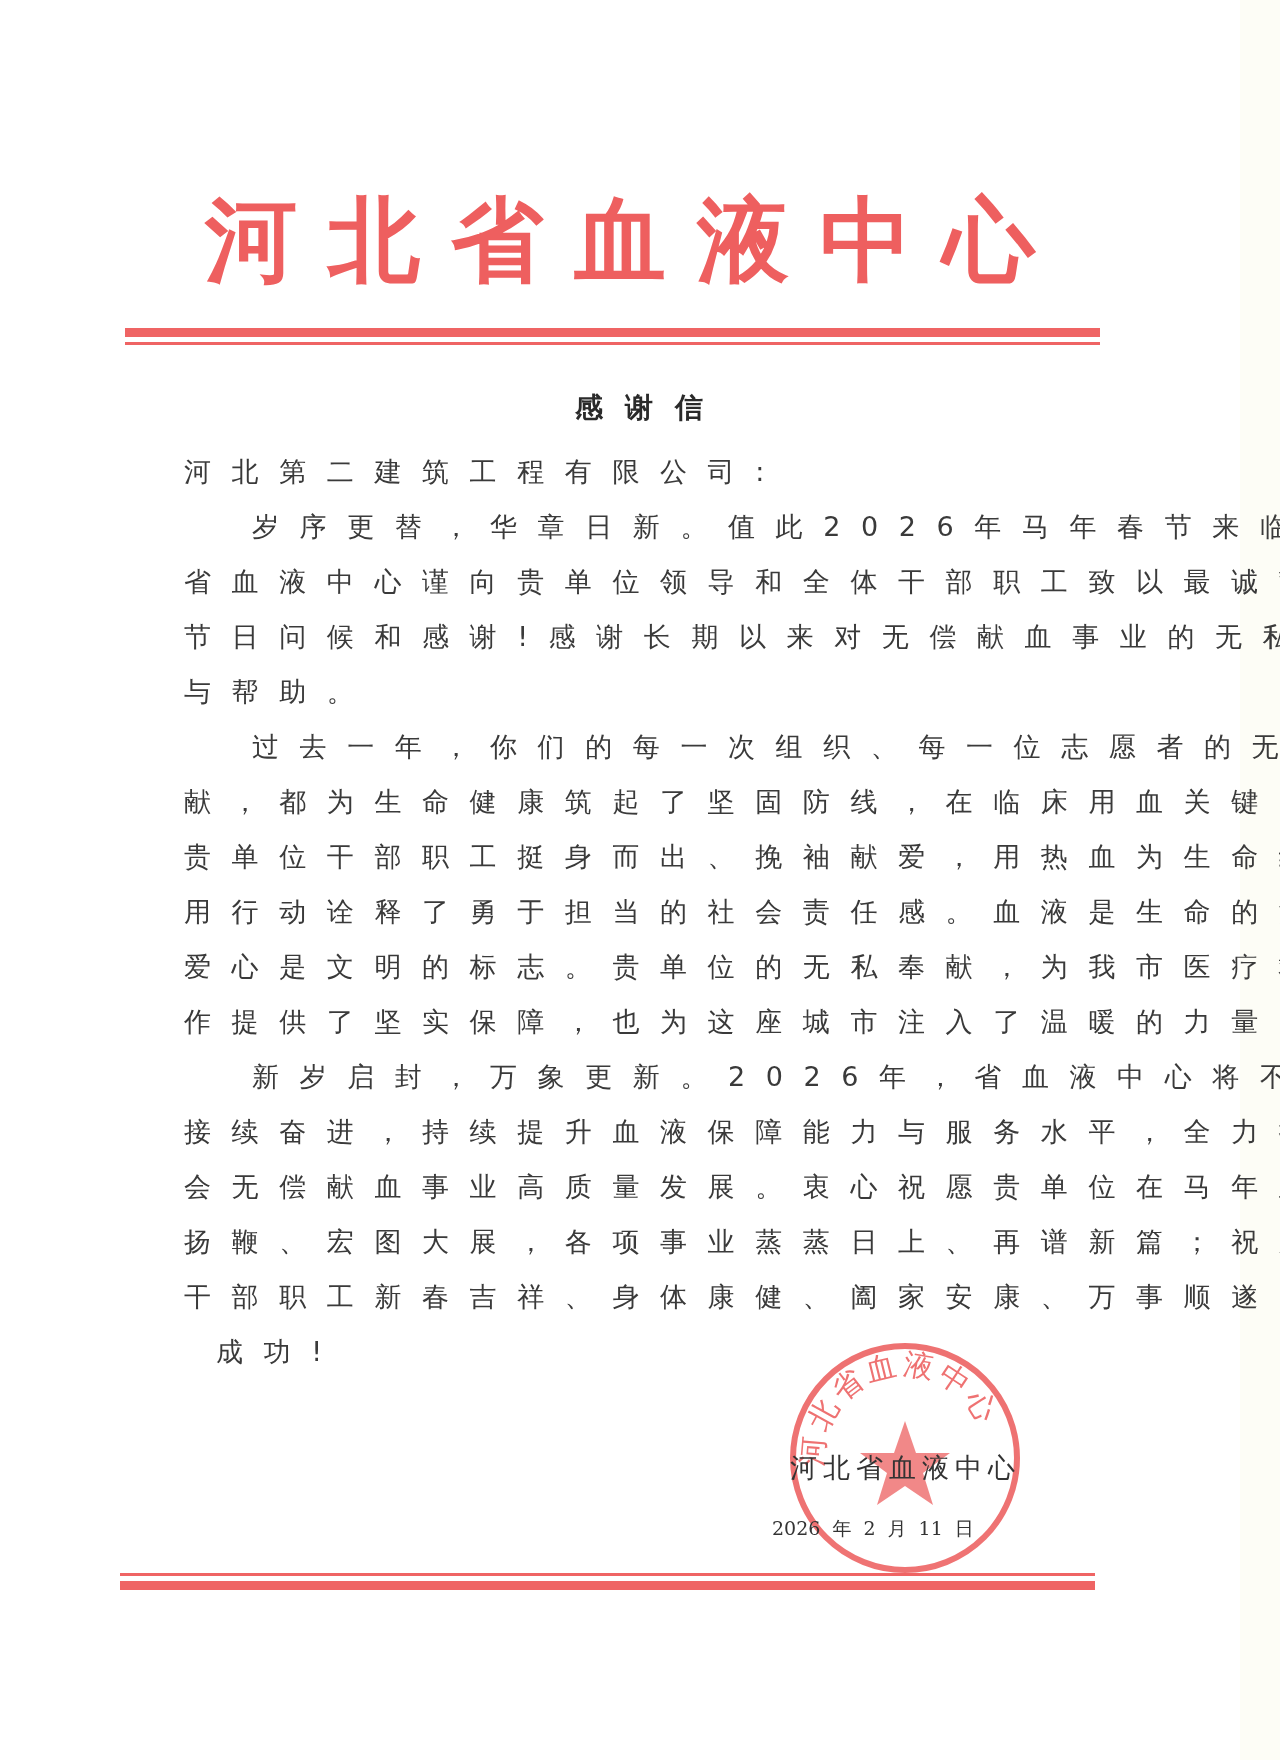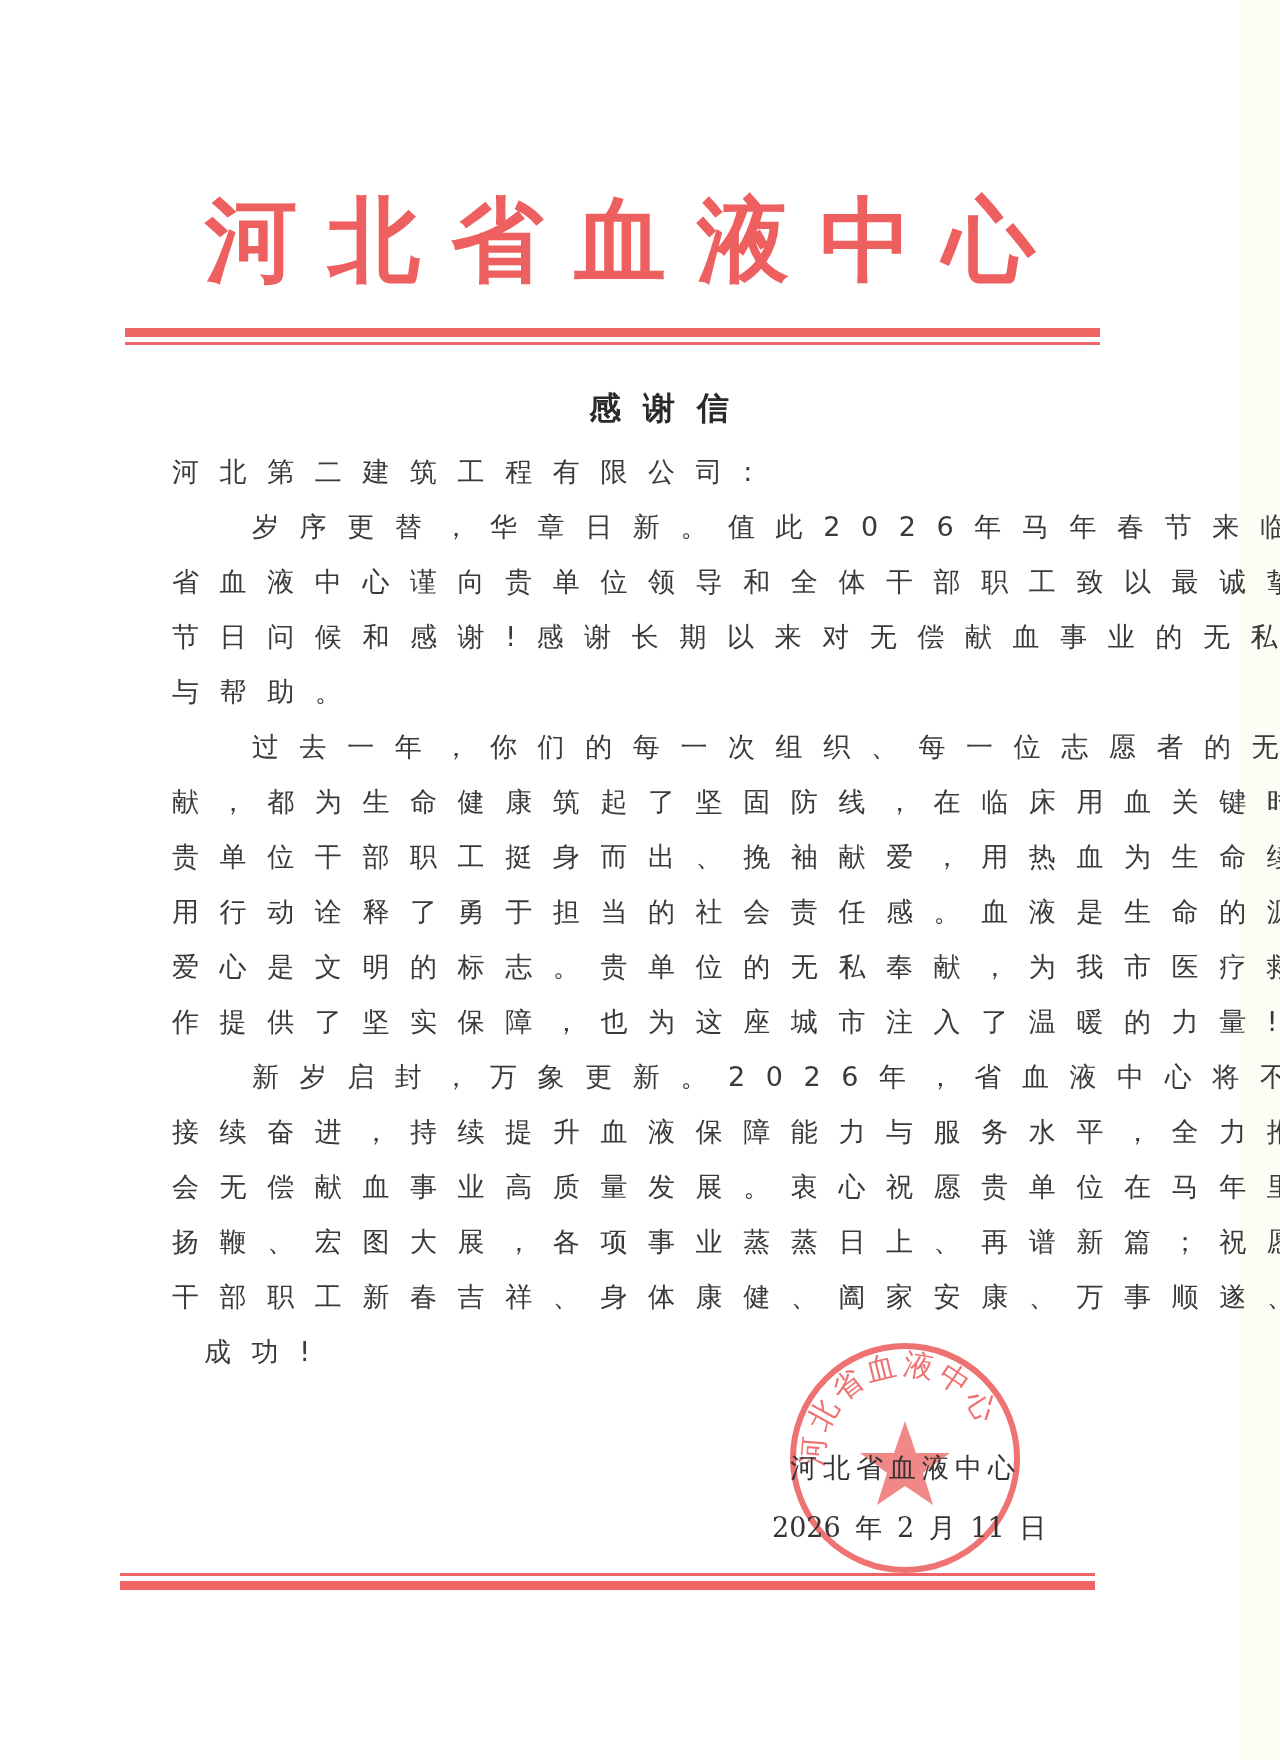--- a/index.html
+++ b/index.html
@@ -15,26 +15,26 @@
   }
   .header-title {
     position: absolute; left: 205px; top: 185px; width: 830px; height: 110px;
     display: flex; justify-content: space-between; align-items: center;
     font-family: "DejaVu Serif", serif; font-weight: bold;
     font-size: 92px; line-height: 110px; color: #ee5f5f;
   }
   .header-title span { display: block; }
   .rule { position: absolute; background: #ef6464; }
   .doc-title {
-    position: absolute; left: 520px; top: 378px; width: 300px; height: 60px;
+    position: absolute; left: 500px; top: 378px; width: 300px; height: 60px;
     text-align: center; font-family: "DejaVu Sans", sans-serif; font-weight: bold;
-    font-size: 32px; line-height: 60px; letter-spacing: 22px; color: #2a2a2a;
+    font-size: 28px; line-height: 60px; letter-spacing: 22px; color: #2a2a2a;
   }
   .line {
-    position: absolute; left: 172px; height: 40px;
+    position: absolute; left: 184px; height: 40px;
     font-size: 27px; line-height: 40px; white-space: nowrap;
     letter-spacing: 20.6px; color: #3a3a3a;
     font-family: "DejaVu Sans", sans-serif;
   }
   .line.indent { left: 252px; }
   .stamp {
     position: absolute; left: 790px; top: 1343px; width: 230px; height: 230px;
     border-radius: 50%; border: 6px solid #ec5a5a; box-sizing: border-box;
     opacity: 0.85;
   }
@@ -43,21 +43,21 @@
   }
   .signature {
     position: absolute; left: 790px; top: 1448px; height: 40px;
     font-family: "DejaVu Sans", sans-serif;
     font-size: 27px; line-height: 40px; letter-spacing: 6px; color: #333;
     white-space: nowrap;
   }
   .date {
     position: absolute; left: 772px; top: 1508px; height: 40px;
     font-family: "DejaVu Serif", serif;
-    font-size: 27px; line-height: 40px; color: #333; white-space: nowrap;
+    font-size: 19px; line-height: 40px; color: #333; white-space: nowrap;
     word-spacing: 6px;
   }
 </style>
 </head>
 <body>
 
 <div class="right-strip"></div>
 
 <div class="header-title">
   <span>河</span>

